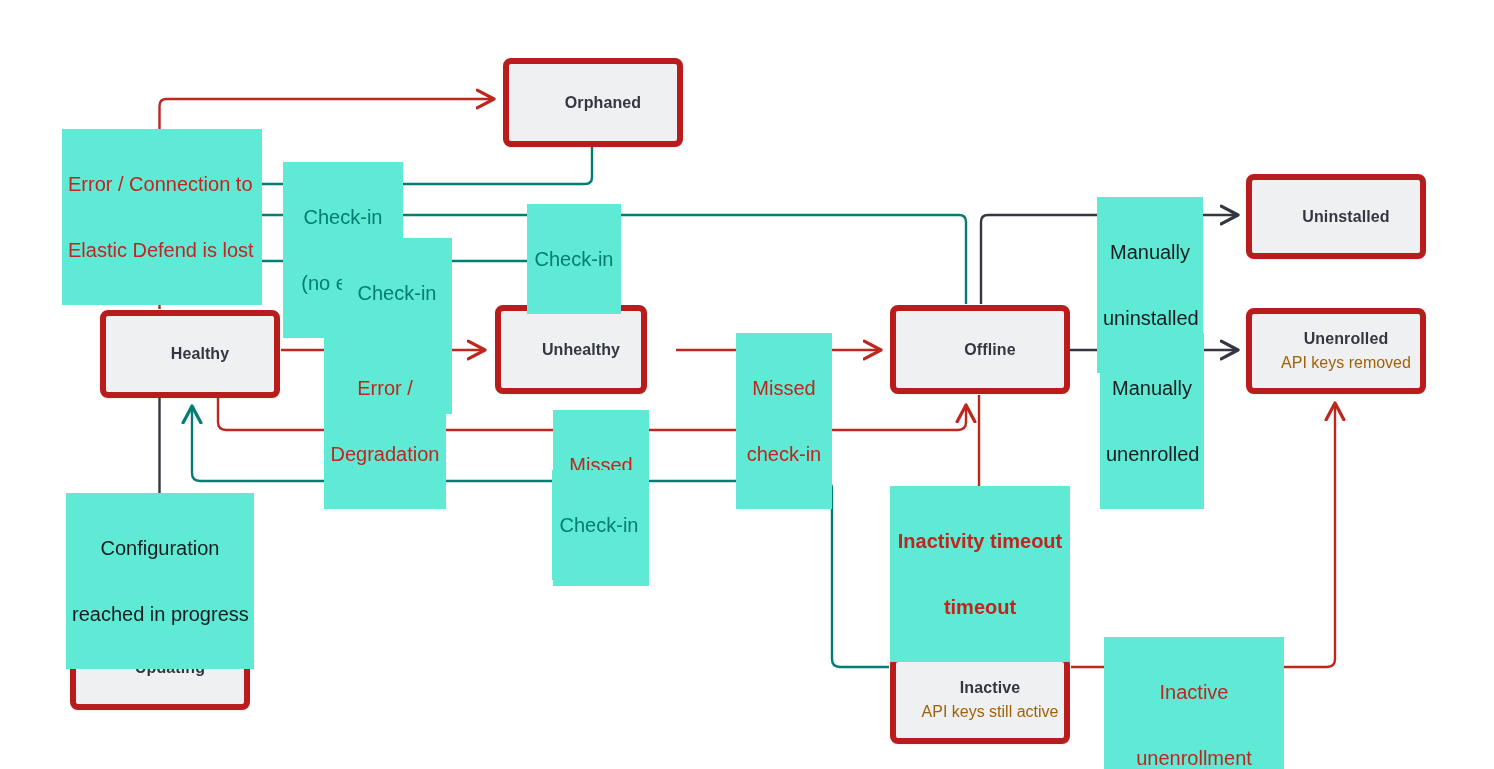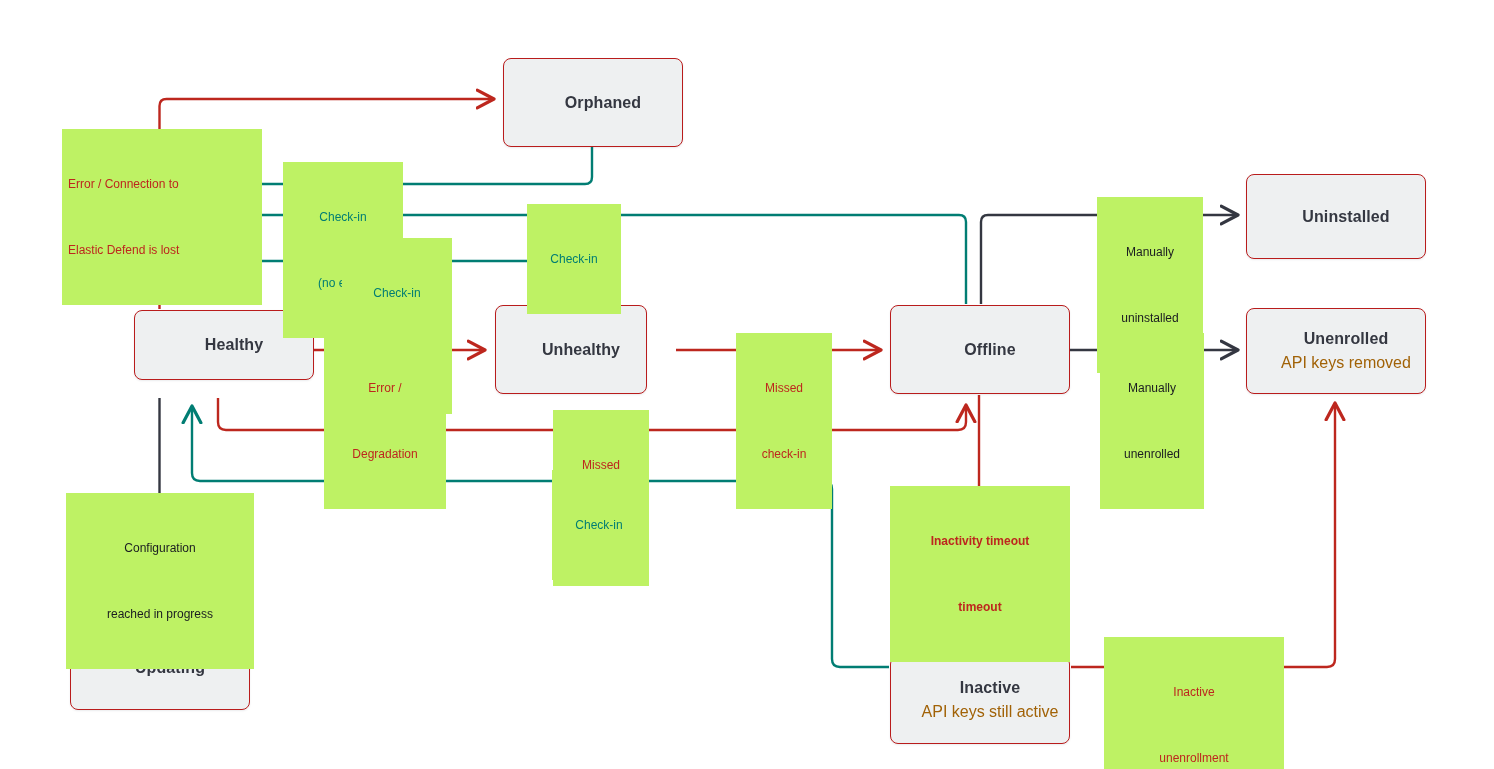--- a/index.html
+++ b/index.html
@@ -8,21 +8,21 @@
     background:#ffffff;
     font-family:"Liberation Sans", sans-serif;
     overflow:hidden;
   }
   #stage{position:relative;width:1494px;height:769px;}
   svg.edges{position:absolute;left:0;top:0;width:1494px;height:769px;}
 
   .node{
     position:absolute;
     background:#EEF0F1;
-    border:1px solid #b91c1c;
+    border:6px solid #b91c1c;
     border-radius:8px;
     box-shadow:0 1px 2px rgba(60,70,90,.10);
     display:flex;
     flex-direction:column;
     align-items:center;
     justify-content:center;
     box-sizing:border-box;
     padding-left:20px;
   }
   .node .title{
@@ -35,25 +35,25 @@
   .node .sub{
     font-size:16px;
     font-weight:normal;
     color:#a16207;
     line-height:22px;
     margin-top:3px;
   }
 
   .elabel{
     position:absolute;
-    font-size:12px;
+    font-size:20px;
     line-height:22px;
     text-align:center;
     white-space:pre;
-    background:#bef264;
+    background:#5eead4;
     padding:0 6px;
     box-sizing:border-box;
   }
   .elabel.red{color:#BD271E;}
   .elabel.teal{color:#017D73;}
   .elabel.dark{color:#1a1c21;}
   .elabel.left{text-align:left;}
 </style>
 </head>
 <body>
@@ -101,21 +101,21 @@
 
       <path stroke="#343741" d="M159.5,398 L159.5,616" marker-end="url(#ar-dark)"></path>
 
     </g>
   </svg>
 
   <div class="node" style="left:503px;top:58px;width:180px;height:89px;">
     <span class="title">Orphaned</span>
   </div>
 
-  <div class="node" style="left:100px;top:310px;width:180px;height:70px;margin-left:34px;">
+  <div class="node" style="left:100px;top:310px;width:180px;height:88px;">
     <span class="title">Healthy</span>
   </div>
 
   <div class="node" style="left:495px;top:305px;width:152px;height:89px;">
     <span class="title">Unhealthy</span>
   </div>
 
   <div class="node" style="left:890px;top:305px;width:180px;height:89px;">
     <span class="title">Offline</span>
   </div>

